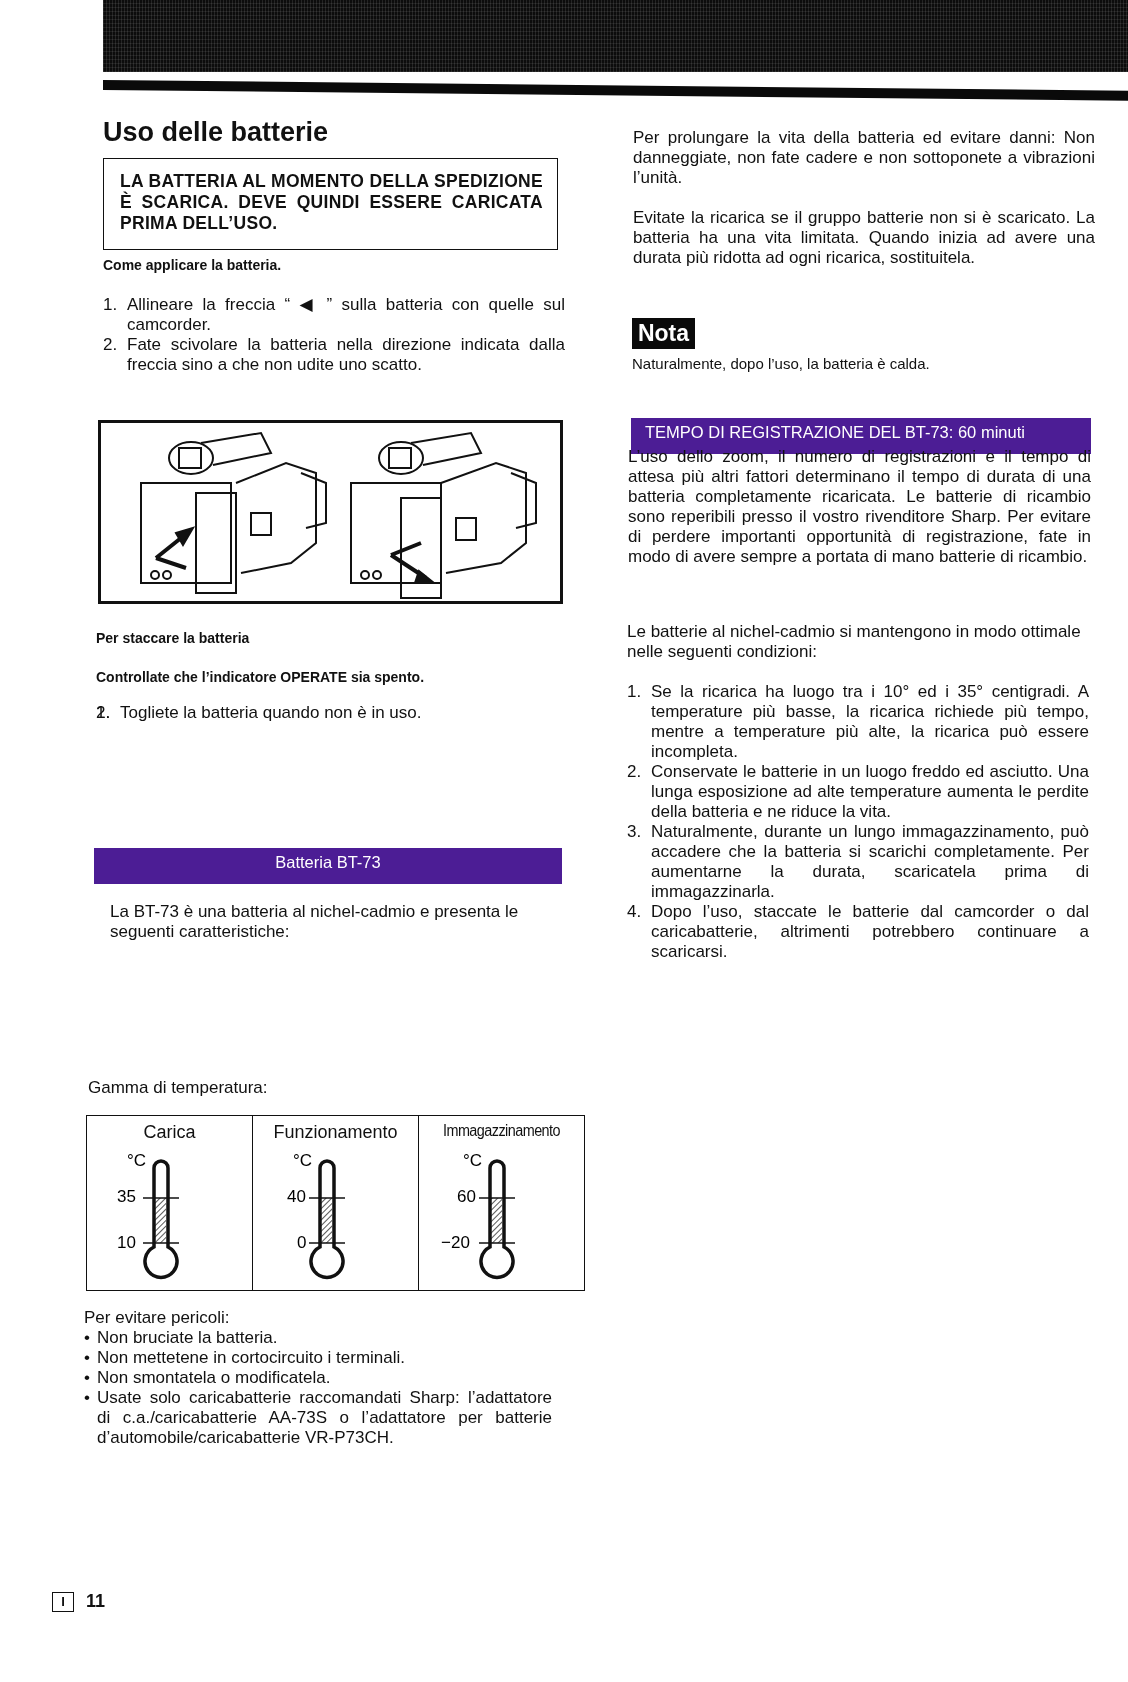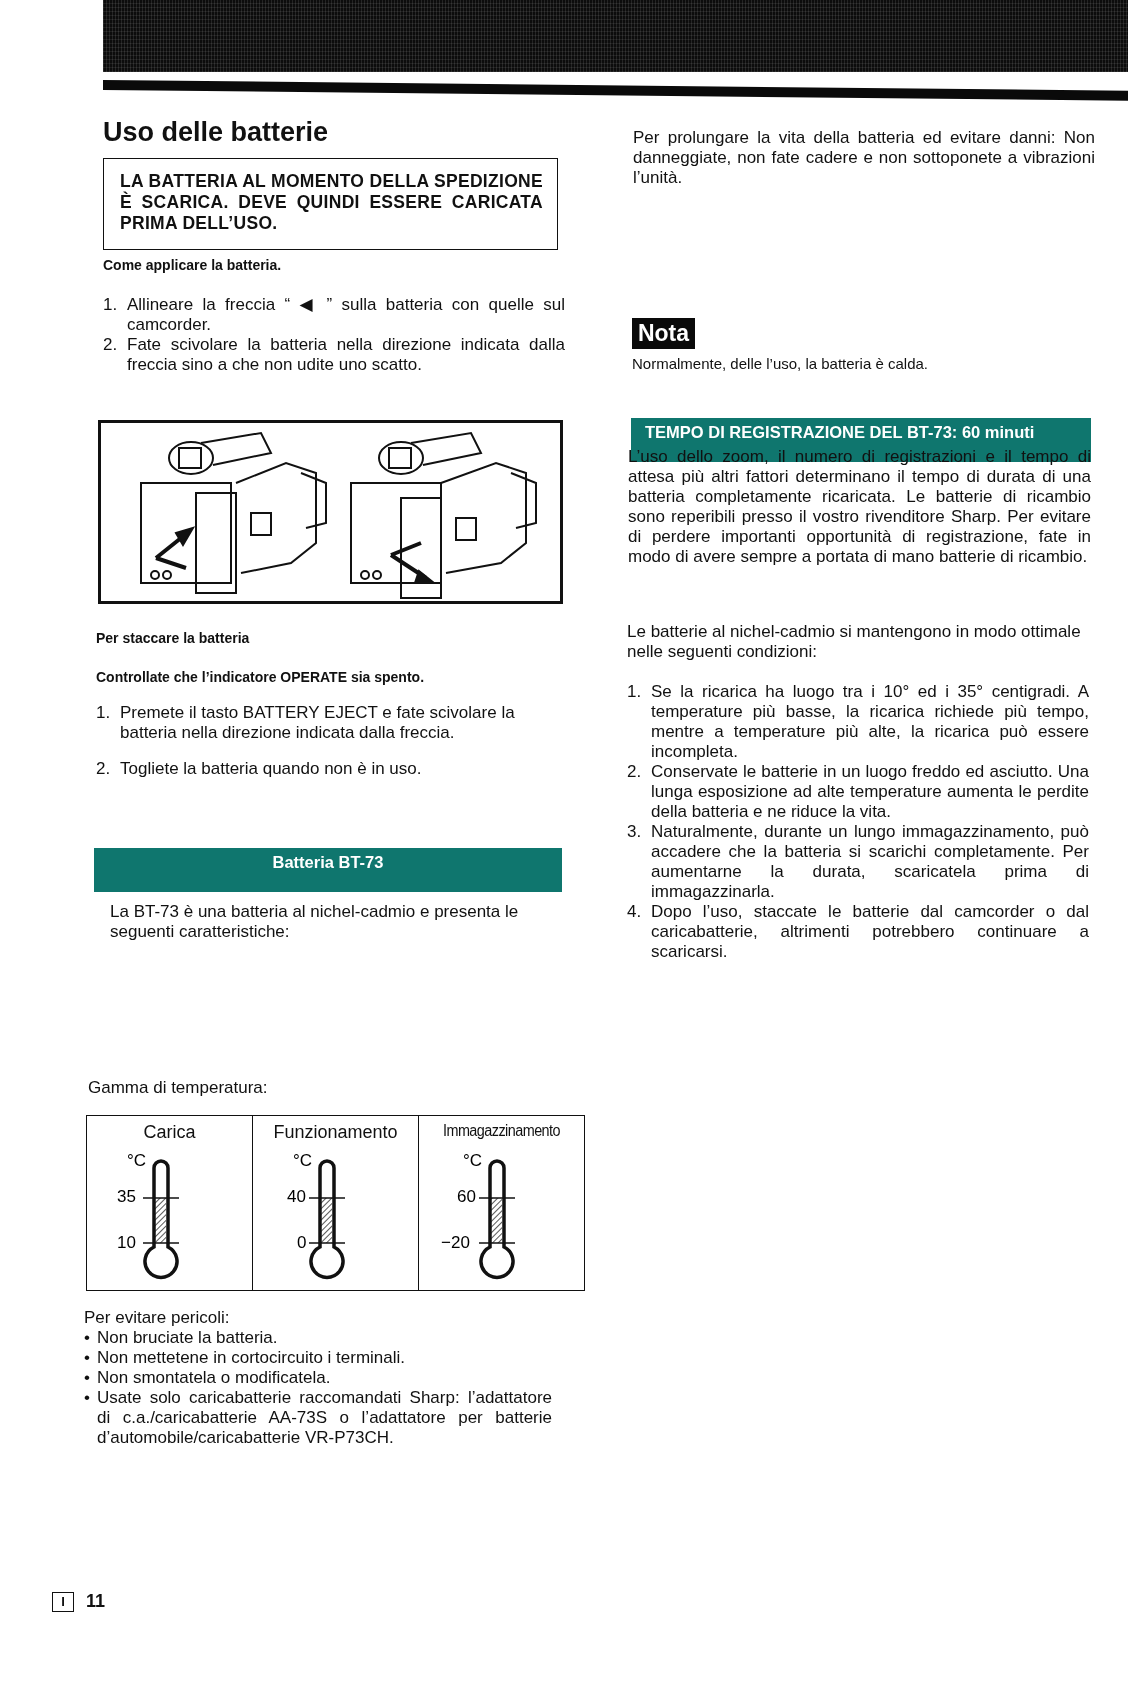--- a/index.html
+++ b/index.html
@@ -18,22 +18,22 @@
              box-sizing: border-box; padding: 12px 14px 0 16px; font-weight: bold;
              font-size: 17.5px; line-height: 21px; text-align: justify; letter-spacing: 0.3px; }
   .body { font-size: 17px; line-height: 20px; }
   .h3 { font-weight: bold; font-size: 14px; margin: 0; }
   ol.steps { margin: 0; padding: 0; list-style: none; }
   ol.steps li { position: relative; padding-left: 24px; }
   ol.steps li .num { position: absolute; left: 0; top: 0; }
   .just { text-align: justify; }
   .figbox { left: 98px; top: 420px; width: 465px; height: 184px; border: 3px solid #111;
             box-sizing: border-box; }
-  .blackbar { background: #0f766e; color: #fff; font-weight: bold; font-size: 16.5px;
-              height: 44px; line-height: 28px; }
+  .blackbar { background: #4c1d95; color: #fff; font-weight: normal; font-size: 16.5px;
+              height: 36px; line-height: 28px; }
   .nota { left: 632px; top: 318px; width: 63px; height: 31px; background: #0a0a0a; color: #fff;
           font-weight: bold; font-size: 23px; line-height: 31px; text-align: center; }
   .therm-table { left: 86px; top: 1115px; width: 499px; height: 176px; border: 1.5px solid #111;
                  box-sizing: border-box; display: flex; text-decoration: underline; }
   .therm-cell { flex: 1; position: relative; border-right: 1.5px solid #111; }
   .therm-cell:last-child { border-right: none; }
   .therm-cell .label { position: absolute; top: 6px; left: 0; right: 0; text-align: center; font-size: 18px; }
   .therm-cell.narrow .label { font-size: 16px; letter-spacing: -0.6px; transform: scaleX(0.9); }
   .therm-cell svg { position: absolute; left: 0; top: 30px; }
   .bullets { list-style: none; margin: 0; padding: 0; }
@@ -91,21 +91,21 @@
       <circle cx="264" cy="152" r="4"></circle>
         <circle cx="276" cy="152" r="4"></circle>
     </g>
   </svg>
 </div>
 
 <div class="abs body" style="left:96px; top:628px; width:470px;">
   <p class="h3">Per staccare la batteria</p>
   <p class="h3" style="margin-top:19px;">Controllate che l’indicatore OPERATE sia spento.</p>
   <ol class="steps" style="margin-top:16px;">
-    <li style="margin-bottom:16px;"><span class="num">1.</span><span>Premete il tasto BATTERY EJECT e fate scivolare la batteria nella direzione indicata dalla freccia.</span></li>
+    <li style="margin-bottom:16px;"><span class="num">1.</span></li>
     <li><span class="num">2.</span><span>Togliete la batteria quando non è in uso.</span></li>
   </ol>
 </div>
 
 <div class="abs blackbar" style="left:94px; top:848px; width:468px; text-align:center;">Batteria BT-73</div>
 
 <div class="abs body" style="left:94px; top:886px; width:466px;">
   <p style="margin:16px;">La BT-73 è una batteria al nichel-cadmio e presenta le seguenti caratteristiche:</p>
 </div>
 
@@ -160,24 +160,25 @@
   <ul class="bullets just">
     <li>Non bruciate la batteria.</li>
     <li>Non mettetene in cortocircuito i terminali.</li>
     <li>Non smontatela o modificatela.</li>
     <li>Usate solo caricabatterie raccomandati Sharp: l’adattatore di c.a./caricabatterie AA-73S o l’adattatore per batterie d’automobile/caricabatterie VR-P73CH.</li>
   </ul>
 </div>
 
 <div class="abs body just" style="left:633px; top:128px; width:462px;">
   <p style="margin:0;">Per prolungare la vita della batteria ed evitare danni: Non danneggiate, non fate cadere e non sottoponete a vibrazioni l’unità.</p>
+  <p style="margin:20px 0 0 0;">Evitate la ricarica se il gruppo batterie non si è scaricato. La batteria ha una vita limitata. Quando inizia ad avere una durata più ridotta ad ogni ricarica, sostituitela.</p>
 </div>
 
 <div class="abs nota">Nota</div>
-<div class="abs" style="left:632px; top:355px; font-size:15px;">Normalmente, delle l’uso, la batteria è calda.</div>
+<div class="abs" style="left:632px; top:355px; font-size:15px;">Naturalmente, dopo l’uso, la batteria è calda.</div>
 
 <div class="abs blackbar" style="left:631px; top:418px; width:460px; padding-left:14px; box-sizing:border-box;">TEMPO DI REGISTRAZIONE DEL BT-73: 60 minuti</div>
 
 <div class="abs body just" style="left:628px; top:447px; width:463px;">L’uso dello zoom, il numero di registrazioni e il tempo di attesa più altri fattori determinano il tempo di durata di una batteria completamente ricaricata. Le batterie di ricambio sono reperibili presso il vostro rivenditore Sharp. Per evitare di perdere importanti opportunità di registrazione, fate in modo di avere sempre a portata di mano batterie di ricambio.</div>
 
 <div class="abs body" style="left:627px; top:622px; width:462px;">
   <p style="margin:0;">Le batterie al nichel-cadmio si mantengono in modo ottimale nelle seguenti condizioni:</p>
   <ol class="steps just" style="margin-top:20px;">
     <li><span class="num">1.</span><span>Se la ricarica ha luogo tra i 10° ed i 35° centigradi. A temperature più basse, la ricarica richiede più tempo, mentre a temperature più alte, la ricarica può essere incompleta.</span></li>
     <li><span class="num">2.</span><span>Conservate le batterie in un luogo freddo ed asciutto. Una lunga esposizione ad alte temperature aumenta le perdite della batteria e ne riduce la vita.</span></li>

